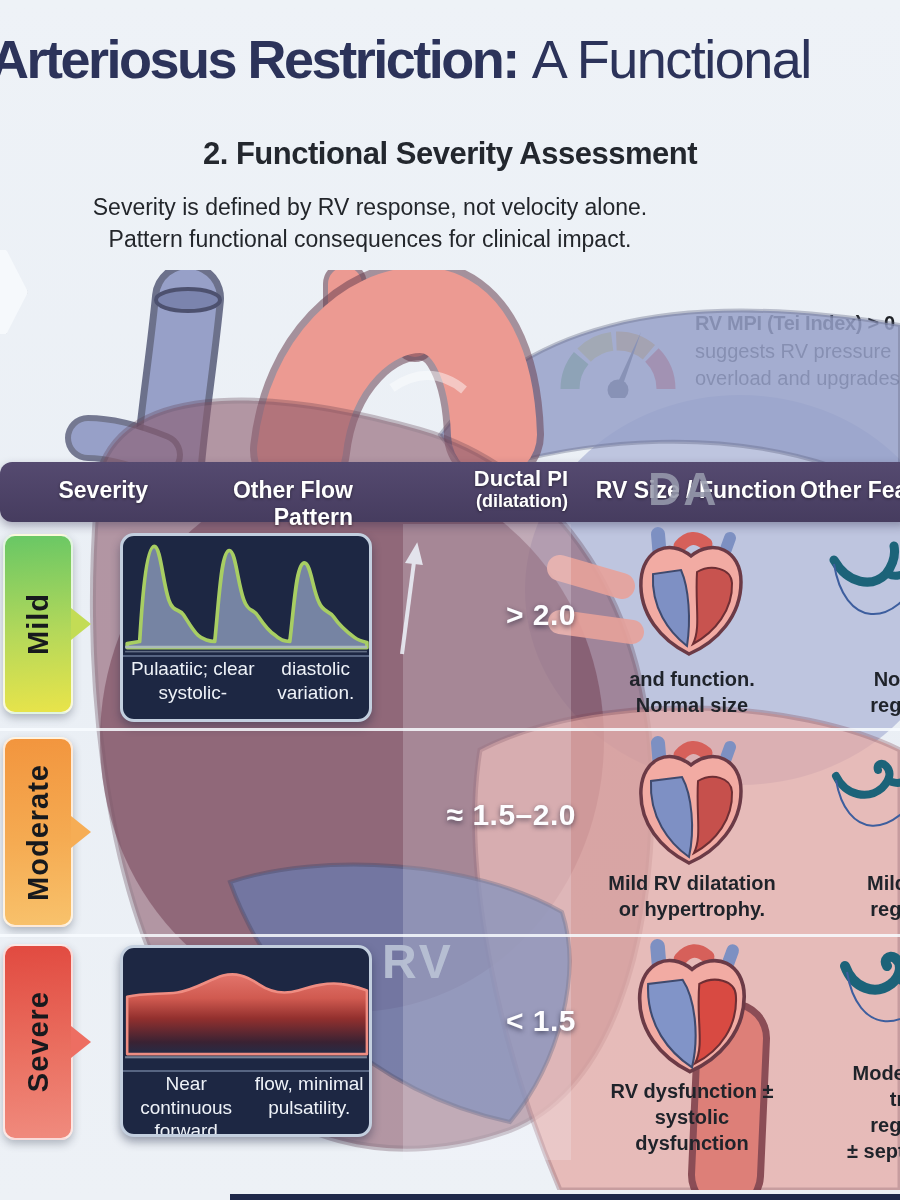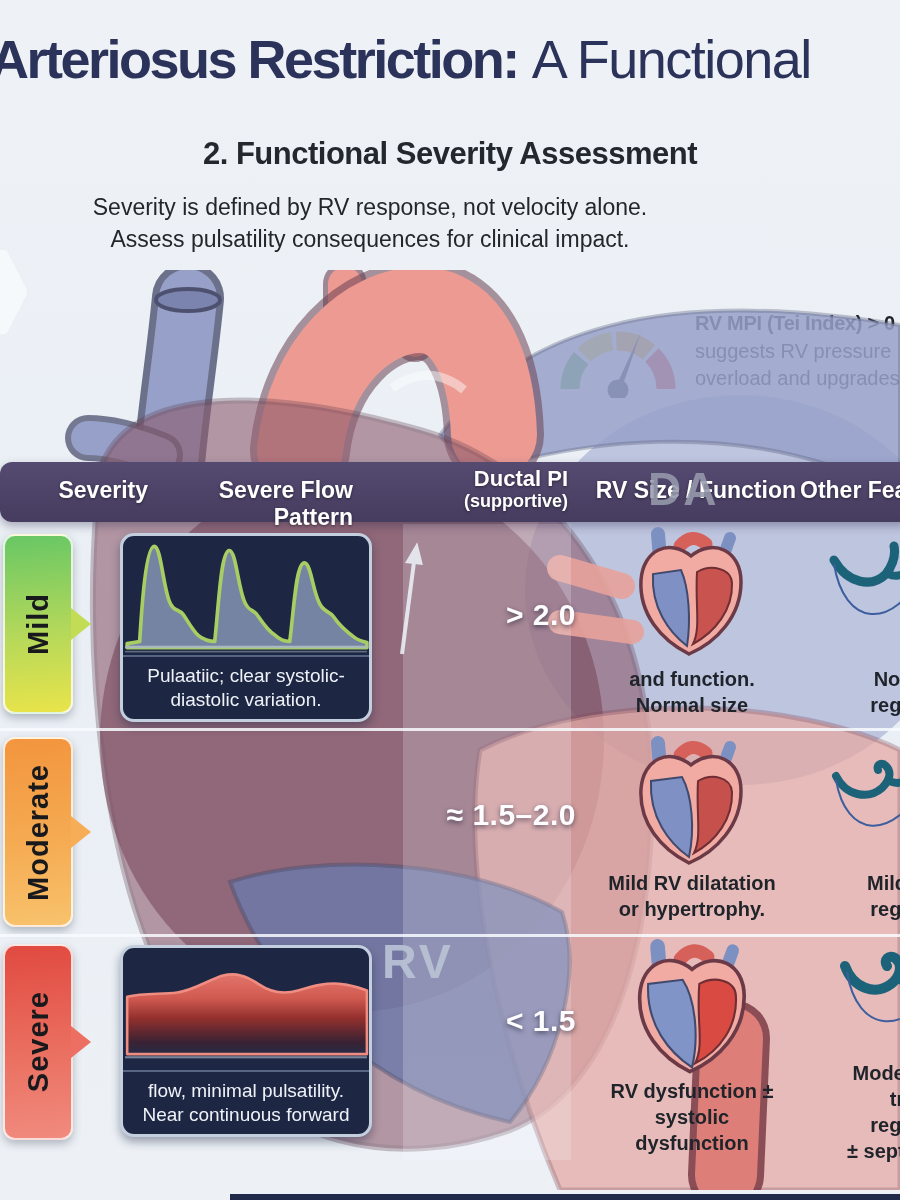--- a/index.html
+++ b/index.html
@@ -58,21 +58,21 @@
   .tag-moderate::after{border-left:20px solid #f6ad55;}
   .tag-severe{top:944px; height:192px; background:linear-gradient(175deg,#e14a40 0%,#ea6f60 55%,#f08b7e 100%);}
   .tag-severe::after{border-left:20px solid #ed6e62;}
   
   .panel{position:absolute; left:120px; width:246px; z-index:3; background:#1d2743;
          border:3px solid #c3cfdf; border-radius:14px; box-shadow:0 5px 10px rgba(25,35,65,.4);
          display:flex; flex-direction:column; overflow:hidden;}
   .p-mild{top:533px; height:183px;} .p-moderate{top:740px; height:182px;} .p-severe{top:945px; height:186px;}
   .wave{flex:1; position:relative;}
   .wave svg{position:absolute; left:0; top:0; width:100%; height:100%;}
-  .pcap{height:62px; border-top:2px solid rgba(175,195,225,.4); display:flex; flex-direction:column;
+  .pcap{height:62px; border-top:2px solid rgba(175,195,225,.4); display:flex; flex-direction:row;
         justify-content:center; text-align:center; font-size:19px; color:#eef2f8; line-height:1.24;}
   
   .pi-val{position:absolute; left:400px; width:176px; text-align:right; z-index:4;
           color:#fdfdff; font-size:30px; font-weight:bold; letter-spacing:.5px;
           text-shadow:0 2px 5px rgba(20,22,45,.6);}
   .pi-mild{top:598px;} .pi-moderate{top:798px;} .pi-severe{top:1004px;}
   .cell-icon{position:absolute; z-index:3;}
   .cap{position:absolute; z-index:3; text-align:center; font-size:20px; font-weight:bold;
        color:#1f232a; line-height:1.3;}
   .cap-rv{left:598px; width:188px;}
@@ -122,43 +122,43 @@
   <div class="pi-band"></div>
 
   <svg class="up-arrow" viewBox="0 0 34 122">
     <path d="M10,114 L22,22" stroke="#eef4fb" stroke-width="4" fill="none"></path>
     <path d="M14,24 L32,24 L24,2 Z" fill="#eef4fb" transform="rotate(6 23 14)"></path>
   </svg>
 
   <div class="title"><span class="t-bold">Arteriosus Restriction:</span><span class="t-reg">A Functional</span></div>
   <div class="h2">2. Functional Severity Assessment</div>
   <div class="sub sub1">Severity is defined by RV response, not velocity alone.</div>
-  <div class="sub sub2">Assess pulsatility consequences for clinical impact.</div>
+  <div class="sub sub2">Pattern functional consequences for clinical impact.</div>
   <div class="chev"></div>
 
   <svg class="gauge-box" viewBox="0 0 140 105">
     <path d="M18,96 A48,48 0 0 1 29.2,65.1" stroke="#55a94f" stroke-width="19" fill="none"></path>
     <path d="M32.1,62.1 A48,48 0 0 1 60.1,48.4" stroke="#e0d23d" stroke-width="19" fill="none"></path>
     <path d="M64.3,48 A48,48 0 0 1 96.9,59.2" stroke="#efa929" stroke-width="19" fill="none"></path>
     <path d="M99.9,62.1 A48,48 0 0 1 114,96" stroke="#e23b35" stroke-width="19" fill="none"></path>
     <path d="M60.5,101 L70.5,93 L89,39 Z" fill="#323949"></path>
     <circle cx="66" cy="97" r="10.5" fill="#323949"></circle>
   </svg>
   <div class="mpi-text">
     <div class="mpi-l1">RV MPI (Tei Index) &gt; 0</div>
     <div class="mpi-l2">suggests RV pressure</div>
     <div class="mpi-l2">overload and upgrades severity</div>
   </div>
 
   <div class="thead">
     <div class="th th-sev">Severity</div>
-    <div class="th th-flow">Severe Flow Pattern</div>
+    <div class="th th-flow">Other Flow Pattern</div>
     <div class="th th-pi">
       <div>Ductal PI</div>
-      <div class="sub-line">(supportive)</div>
+      <div class="sub-line">(dilatation)</div>
     </div>
     <div class="th th-rv">RV Size / Function</div>
     <div class="th th-other">Other Features</div>
   </div>
   <div class="da-label">DA</div>
   <div class="rv-label">RV</div>
 
   <div class="tag tag-mild">
     <span>Mild</span>
   </div>
@@ -243,22 +243,22 @@
             <stop offset="85%" stop-color="#3a2233"></stop>
             <stop offset="100%" stop-color="#252c47"></stop>
           </linearGradient>
         </defs>
         <path d="M4,46 C20,42 36,44 52,42 C68,40 82,30 96,26 C108,23 118,26 130,34 C142,42 154,44 168,40
                  C182,36 196,32 210,34 C220,35 228,38 234,40 L234,100 L4,100 Z" fill="url(#sevgrad)" stroke="#ef8d82" stroke-width="2.5" stroke-linejoin="round"></path>
         <rect x="2" y="102" width="232" height="2" fill="#aab6c8" opacity="0.65"></rect>
       </svg>
     </div>
     <div class="pcap">
+      <div>Near continuous forward</div>
       <div>flow, minimal pulsatility.</div>
-      <div>Near continuous forward</div>
     </div>
   </div>
   <div class="pi-val pi-severe">&lt; 1.5</div>
   <svg class="cell-icon" style="left:630px; top:938px;" width="124" height="142" viewBox="0 0 118 136">
     <path d="M28,32 L26,8" stroke="#7d90c2" stroke-width="14" stroke-linecap="round"></path>
     <path d="M90,34 L98,12" stroke="#7d90c2" stroke-width="12" stroke-linecap="round"></path>
     <path d="M48,20 q12,-14 26,-2" stroke="#d6605a" stroke-width="13" fill="none" stroke-linecap="round"></path>
     <path d="M59,30 C37,12 11,24 9,54 C7,88 29,114 57,128 C85,116 109,90 109,56 C109,24 81,12 59,30 Z" fill="#f2aba3" stroke="#6b3a46" stroke-width="3.5"></path>
     <path d="M17,44 C15,84 38,110 59,124 C66,94 62,58 50,40 Z" fill="#8194c8" stroke="#3f4a6e" stroke-width="2"></path>
     <path d="M66,44 C63,80 71,102 62,120 C86,108 103,84 101,55 C100,40 80,36 66,44 Z" fill="#d84a42" stroke="#6e2e34" stroke-width="2"></path>

